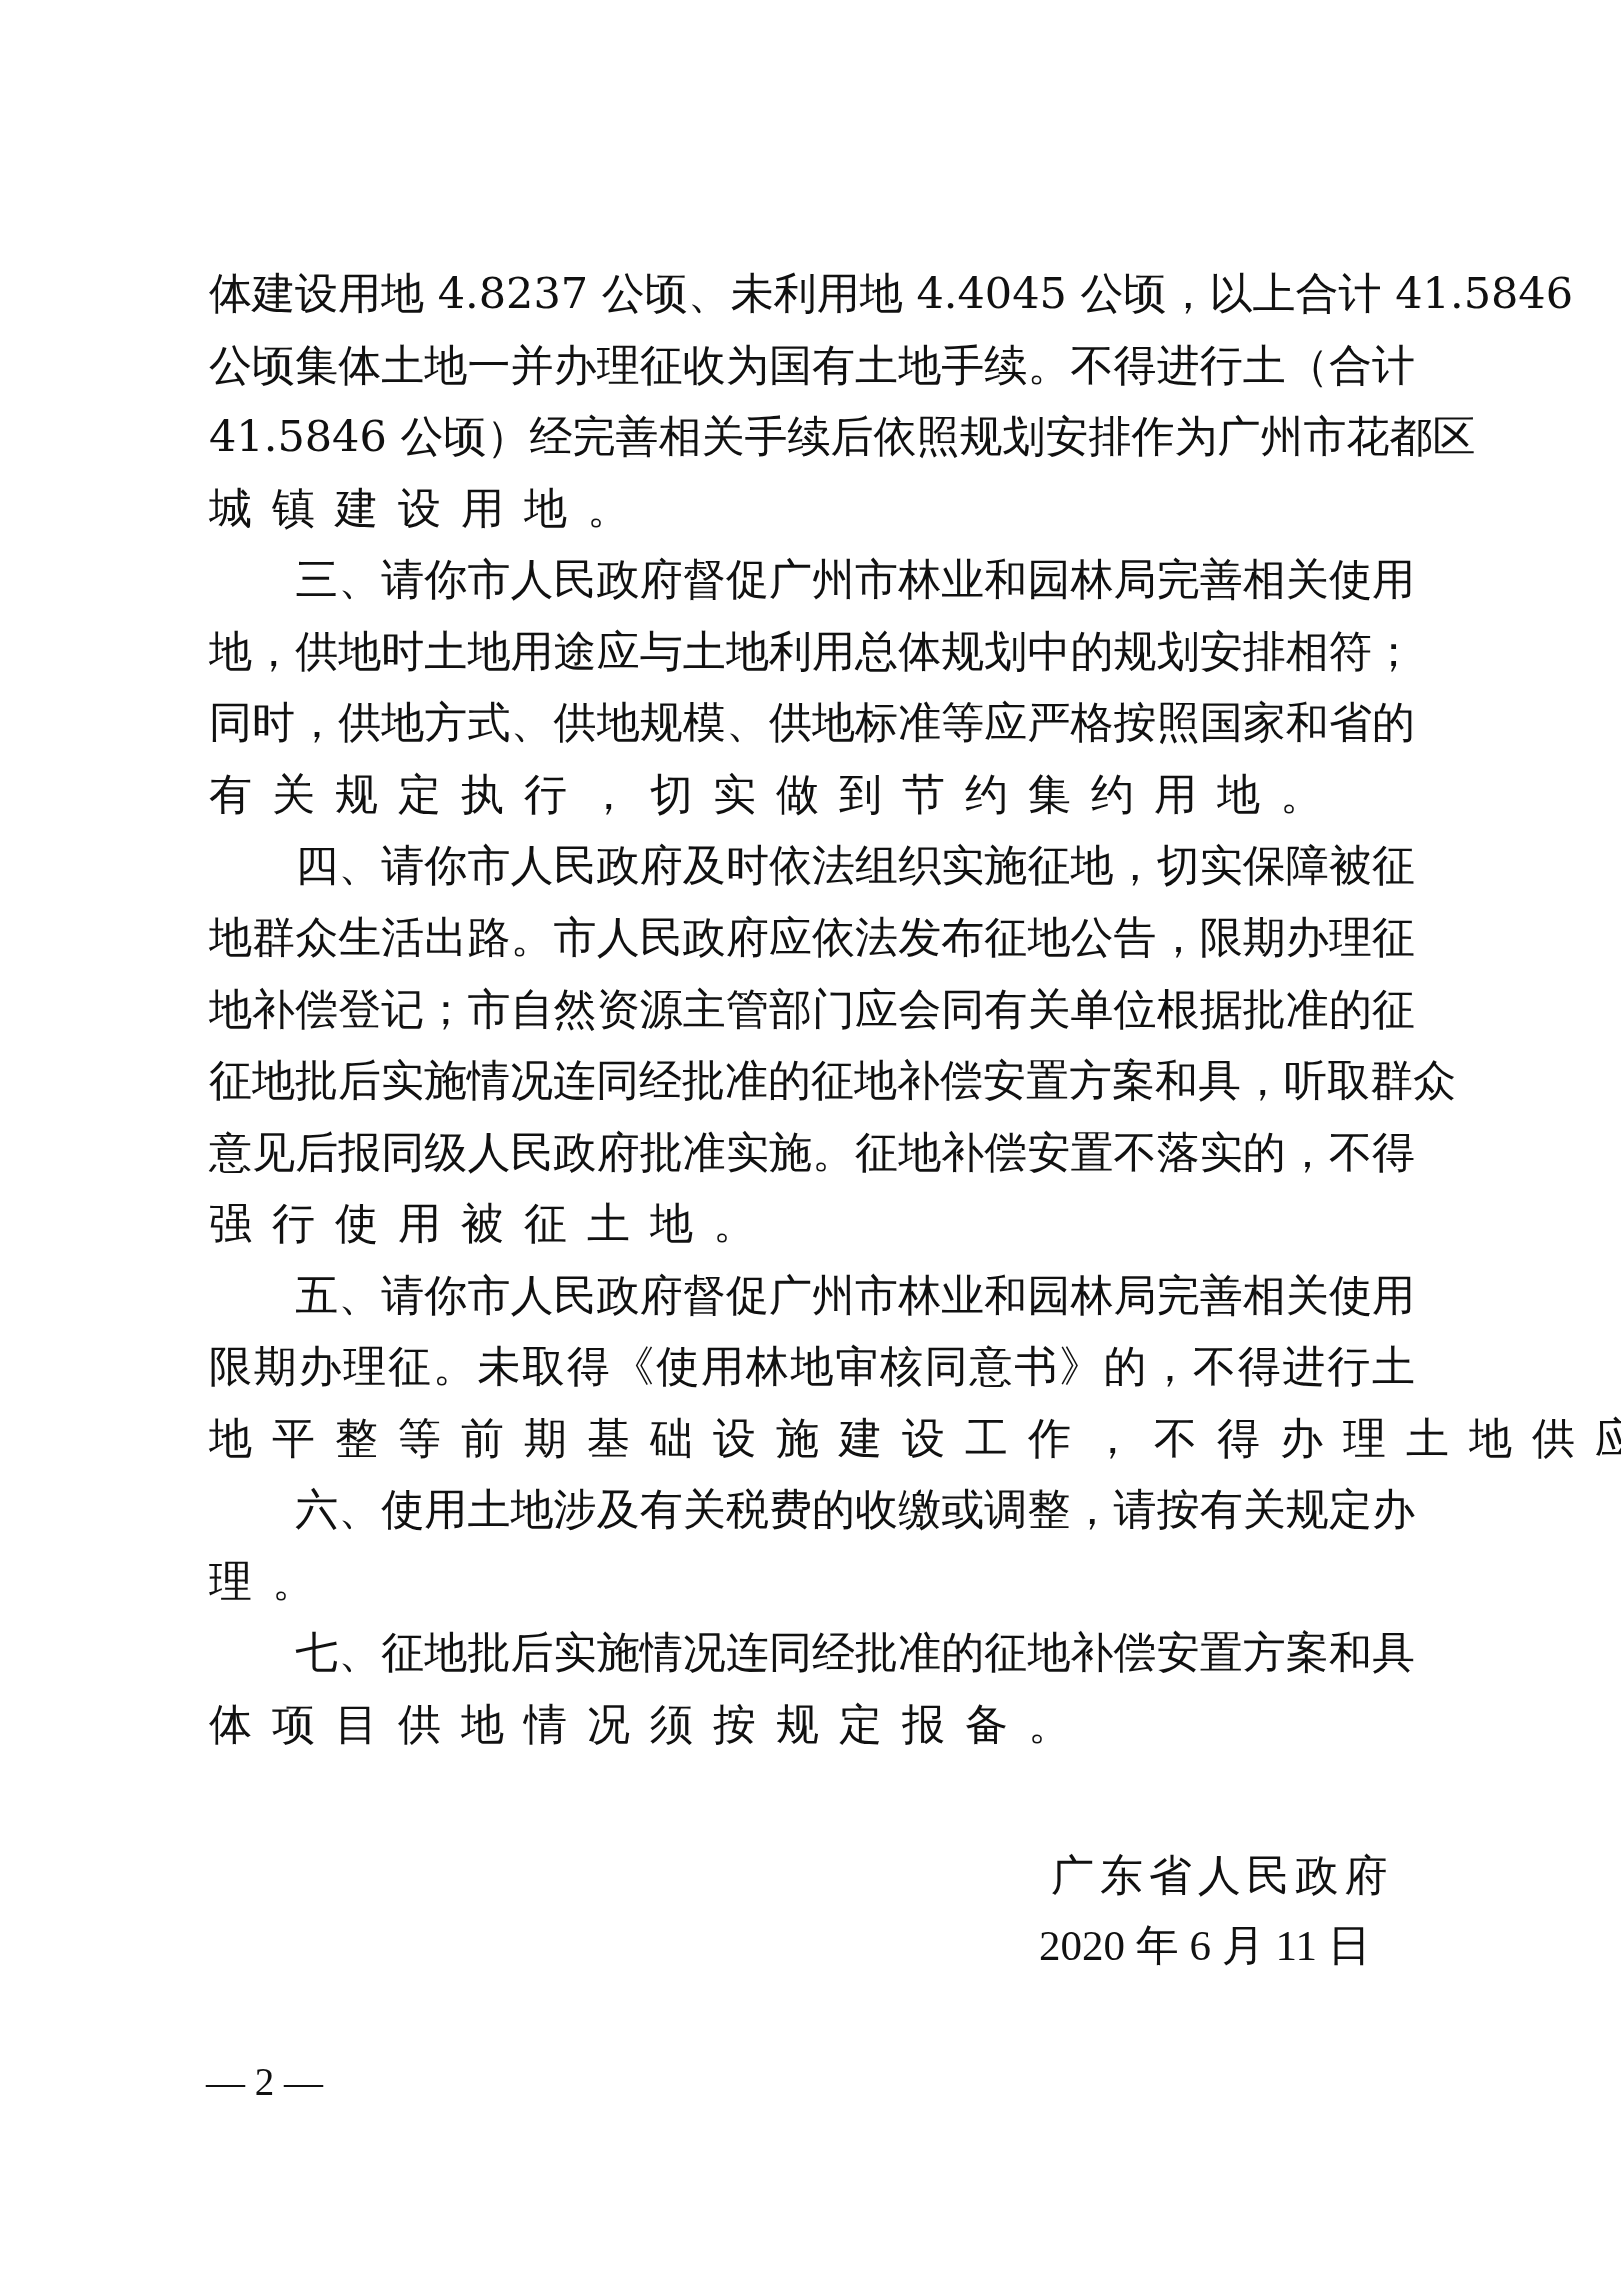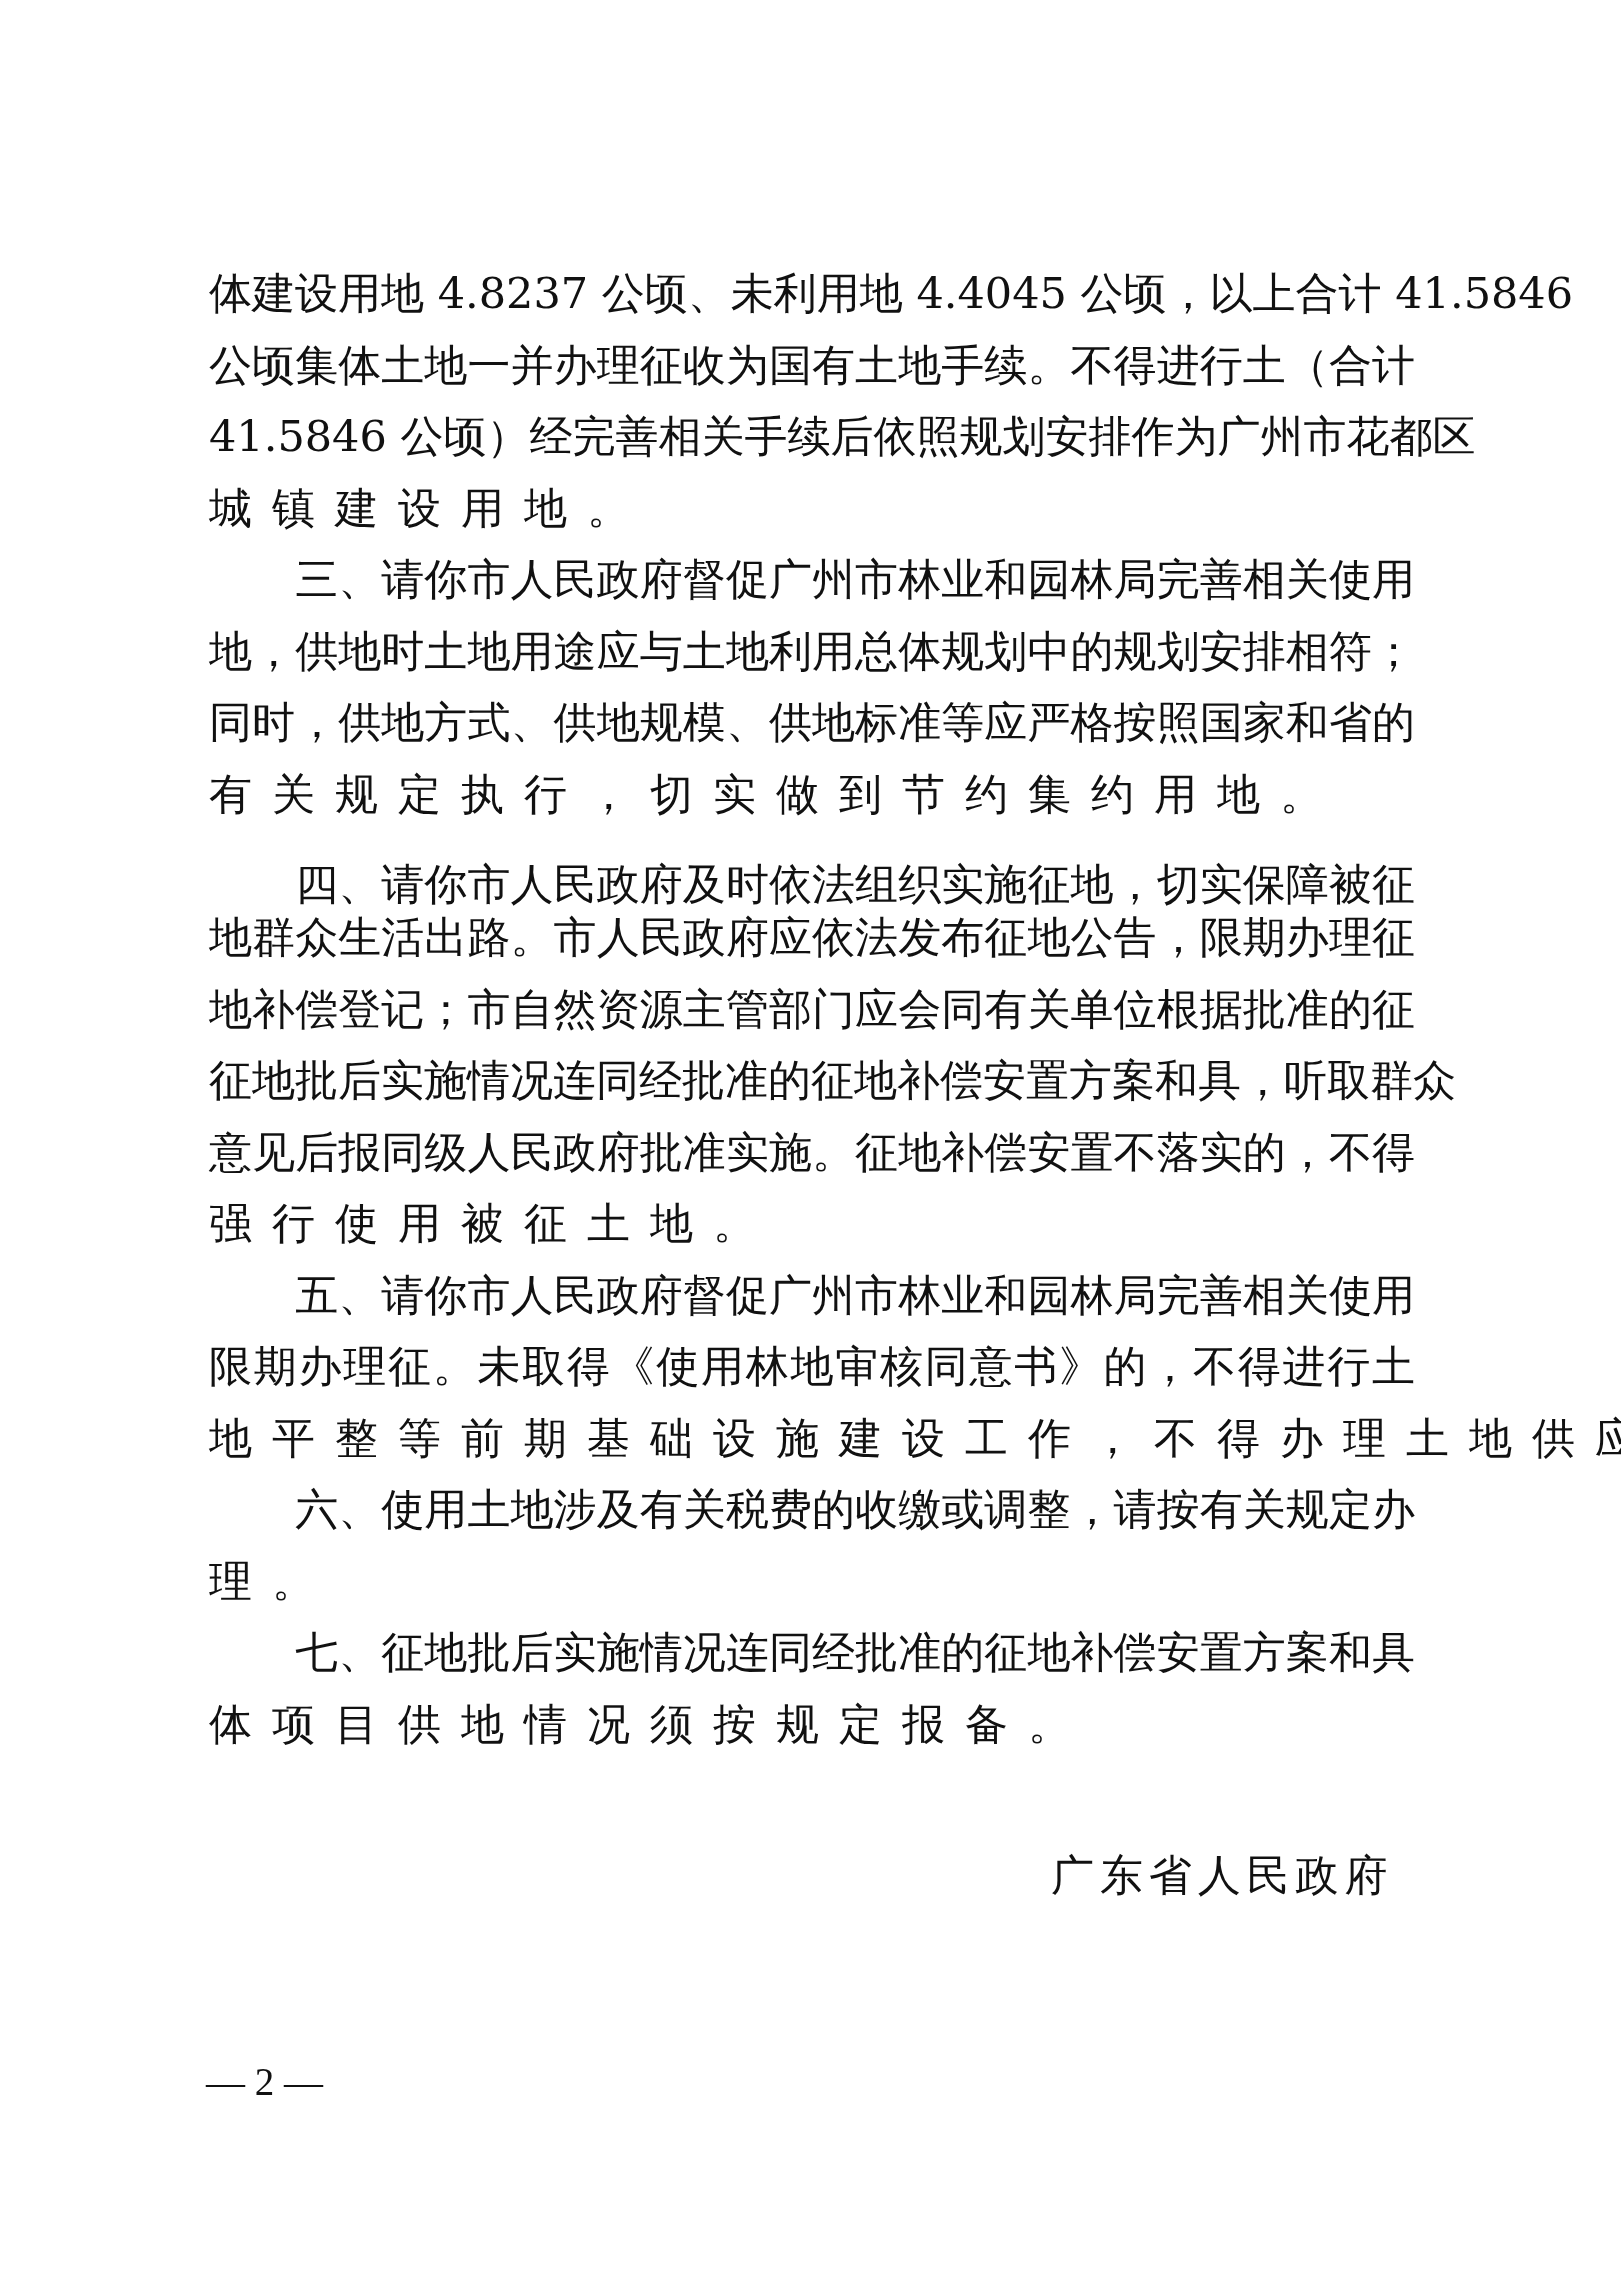--- a/index.html
+++ b/index.html
@@ -79,35 +79,36 @@
     <div class="line justify" style="top:0px">体建设用地 4.8237 公顷、未利用地 4.4045 公顷，以上合计 41.5846</div>
     <div class="line justify" style="top:72px">公顷集体土地一并办理征收为国有土地手续。不得进行土（合计</div>
     <div class="line justify" style="top:143px">41.5846 公顷）经完善相关手续后依照规划安排作为广州市花都区</div>
     <div class="line" style="top:215px">城镇建设用地。</div>
 
     <div class="line justify" style="top:286px">　　三、请你市人民政府督促广州市林业和园林局完善相关使用</div>
     <div class="line justify" style="top:358px">地，供地时土地用途应与土地利用总体规划中的规划安排相符；</div>
     <div class="line justify" style="top:429px">同时，供地方式、供地规模、供地标准等应严格按照国家和省的</div>
     <div class="line" style="top:501px">有关规定执行，切实做到节约集约用地。</div>
 
-    <div class="line justify" style="top:591px">　　四、请你市人民政府及时依法组织实施征地，切实保障被征</div>
+    <div class="line justify" style="top:572px">　　四、请你市人民政府及时依法组织实施征地，切实保障被征</div>
     <div class="line justify" style="top:644px">地群众生活出路。市人民政府应依法发布征地公告，限期办理征</div>
     <div class="line justify" style="top:716px">地补偿登记；市自然资源主管部门应会同有关单位根据批准的征</div>
     <div class="line justify" style="top:787px">征地批后实施情况连同经批准的征地补偿安置方案和具，听取群众</div>
     <div class="line justify" style="top:859px">意见后报同级人民政府批准实施。征地补偿安置不落实的，不得</div>
     <div class="line" style="top:930px">强行使用被征土地。</div>
 
     <div class="line justify" style="top:1002px">　　五、请你市人民政府督促广州市林业和园林局完善相关使用</div>
     <div class="line justify" style="top:1073px">限期办理征。未取得《使用林地审核同意书》的，不得进行土</div>
     <div class="line" style="top:1145px">地平整等前期基础设施建设工作，不得办理土地供应手续。</div>
 
     <div class="line justify" style="top:1216px">　　六、使用土地涉及有关税费的收缴或调整，请按有关规定办</div>
     <div class="line" style="top:1288px">理。</div>
 
     <div class="line justify" style="top:1359px">　　七、征地批后实施情况连同经批准的征地补偿安置方案和具</div>
     <div class="line" style="top:1431px">体项目供地情况须按规定报备。</div>
   </div>
 
   <div class="signature">广东省人民政府</div>
+  <div class="date">2020 年 6 月 11 日</div>
 
   <div class="page-number">— 2 —</div>
 </div>
 
 
 </body></html>

